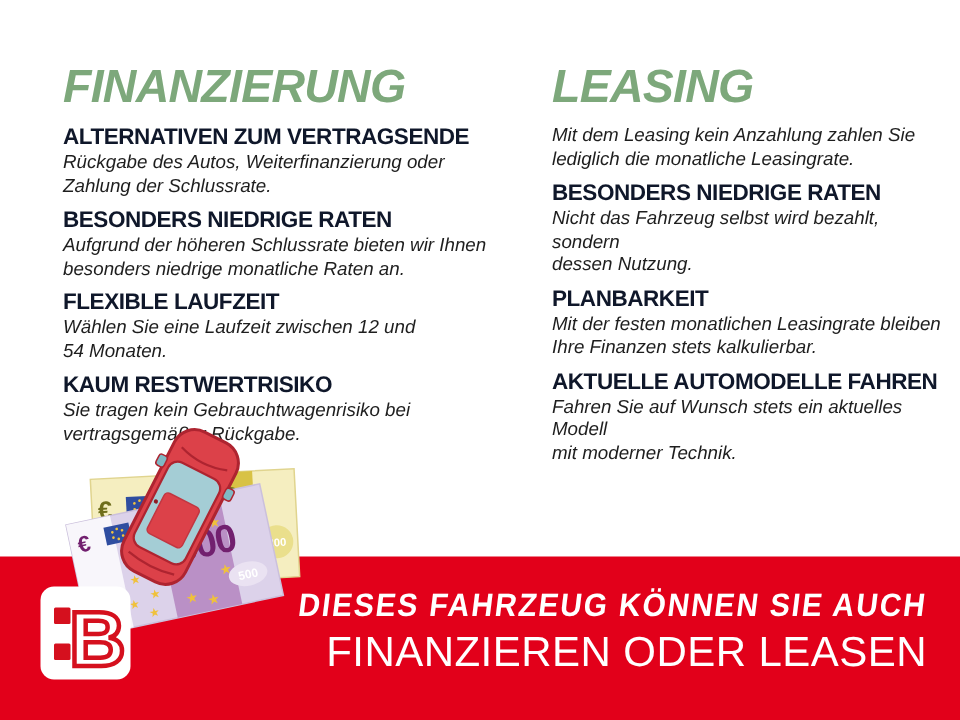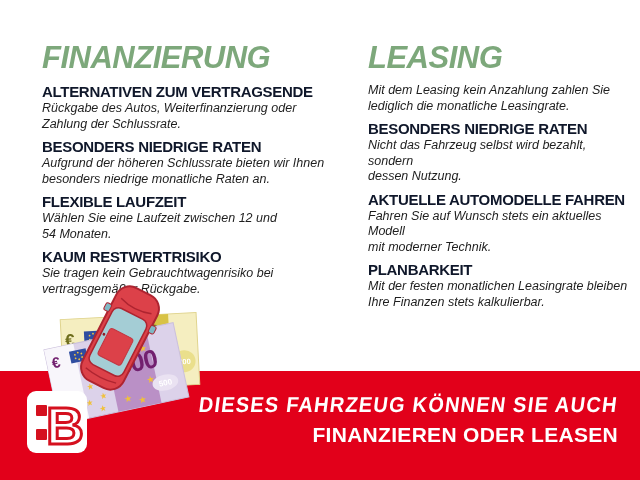--- a/index.html
+++ b/index.html
@@ -31,21 +31,21 @@
   .banner {
     position:absolute; left:0; top:371px; width:640px; height:109px;
     background:#e2001a; z-index:1;
   }
   .banner-text { position:absolute; right:22px; top:21px; text-align:right; color:#ffffff; }
   .banner-script {
     font-size:20px; line-height:24px; font-weight:bold; letter-spacing:1.2px;
     transform:skewX(-7deg) scaleY(1.08); transform-origin:right center;
   }
   .banner-bold {
-    margin-top:3px; font-size:21px; line-height:31px; font-weight:bold;
+    margin-top:3px; font-size:28px; line-height:31px; font-weight:normal;
     letter-spacing:0.3px;
   }
 
   
   .illus { position:absolute; left:0; top:0; z-index:2; pointer-events:none; }
   .logo {
     position:absolute; left:27px; top:391px; width:60px; height:62px;
     background:#ffffff; border-radius:9px; z-index:3;
   }
 </style>
@@ -87,28 +87,28 @@
       <div class="sec">
         <p>Mit dem Leasing kein Anzahlung zahlen Sie
 lediglich die monatliche Leasingrate.</p>
       </div>
       <div class="sec">
         <h2>BESONDERS NIEDRIGE RATEN</h2>
         <p>Nicht das Fahrzeug selbst wird bezahlt, sondern
 dessen Nutzung.</p>
       </div>
       <div class="sec">
+        <h2>PLANBARKEIT</h2>
+        <p>Mit der festen monatlichen Leasingrate bleiben
+Ihre Finanzen stets kalkulierbar.</p>
+      </div>
+      <div class="sec">
         <h2>AKTUELLE AUTOMODELLE FAHREN</h2>
         <p>Fahren Sie auf Wunsch stets ein aktuelles Modell
 mit moderner Technik.</p>
-      </div>
-      <div class="sec">
-        <h2>PLANBARKEIT</h2>
-        <p>Mit der festen monatlichen Leasingrate bleiben
-Ihre Finanzen stets kalkulierbar.</p>
       </div>
     </section>
   </div>
 
   <div class="banner">
     <div class="banner-text">
       <div class="banner-script">DIESES FAHRZEUG KÖNNEN SIE AUCH</div>
       <div class="banner-bold">FINANZIEREN ODER LEASEN</div>
     </div>
   </div>

